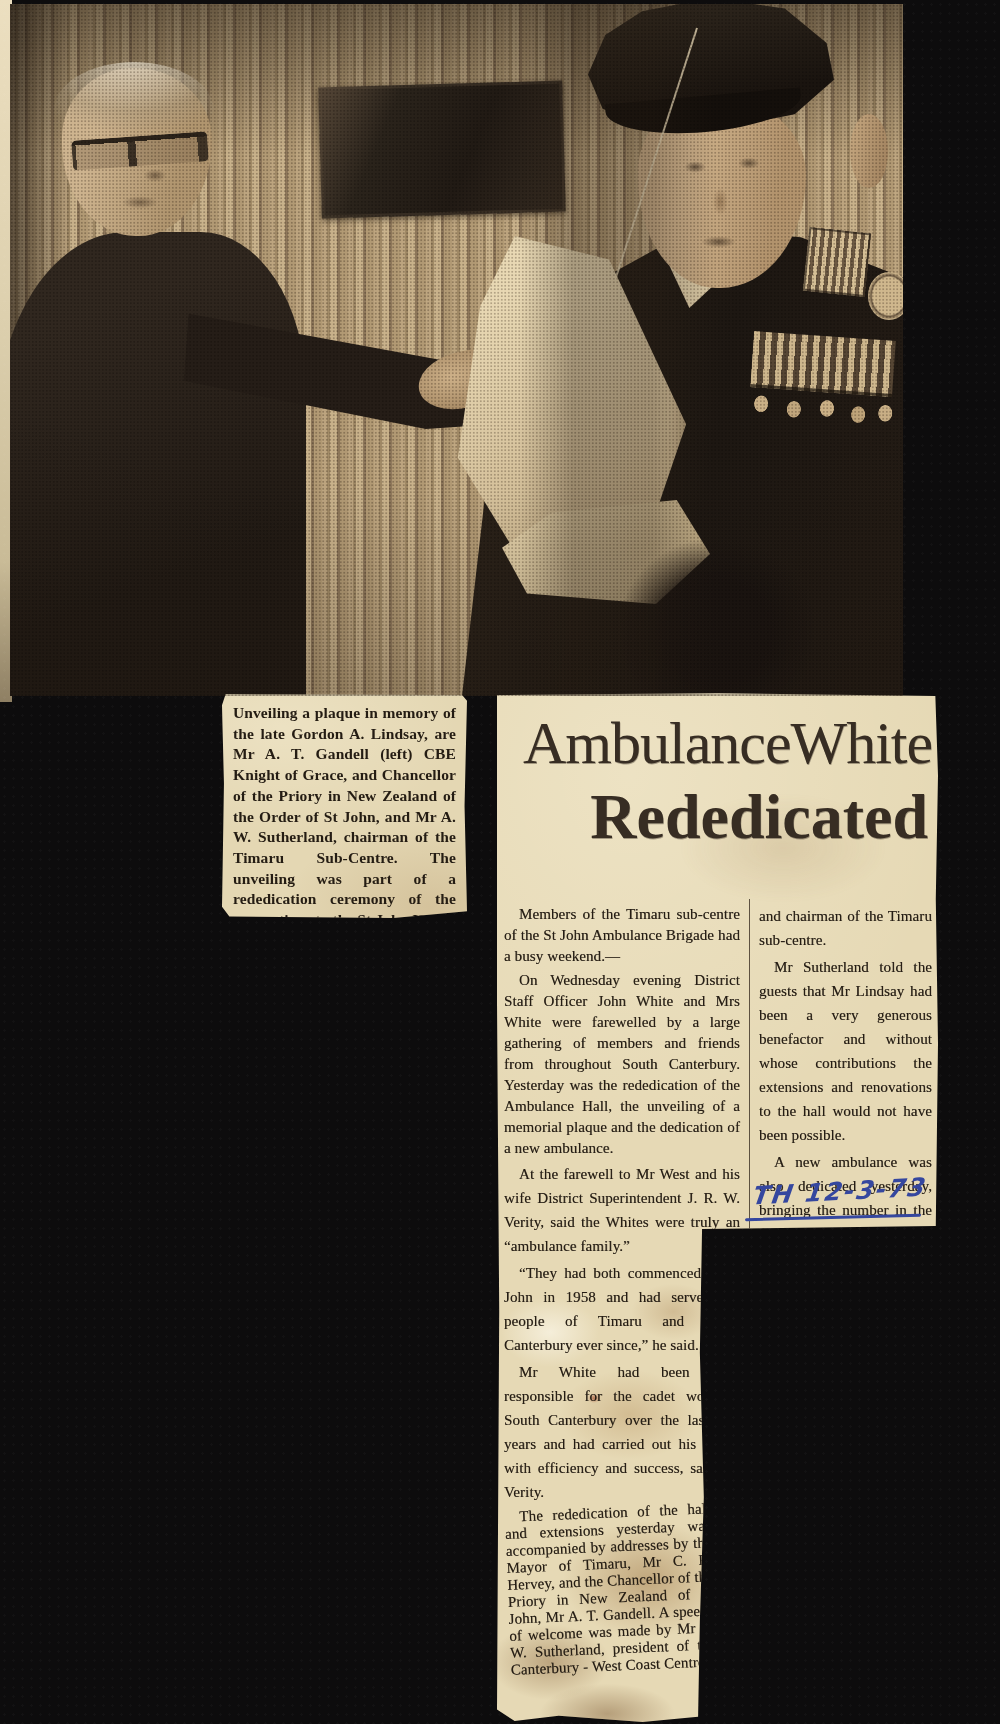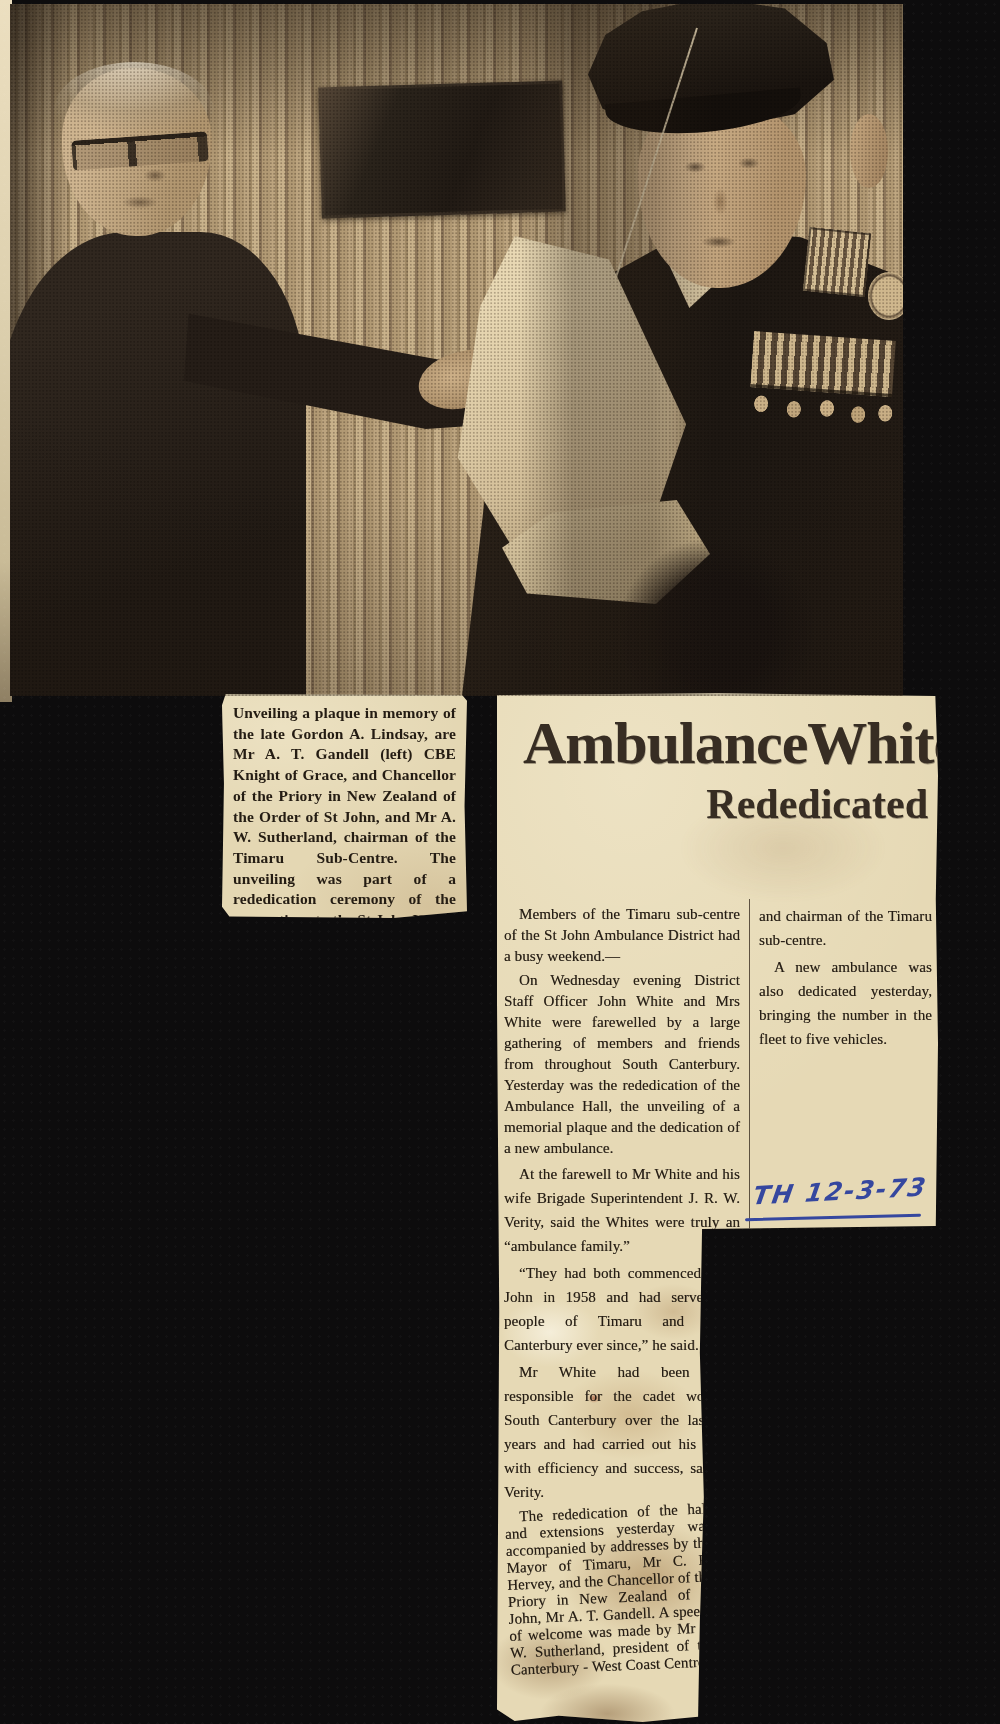--- a/index.html
+++ b/index.html
@@ -125,23 +125,23 @@
           radial-gradient(120px 84px at 34% 86%,rgba(142,98,48,.42),transparent 70%),
           radial-gradient(86px 54px at 12% 94%,rgba(120,80,40,.38),transparent 70%),
           radial-gradient(60px 40px at 40% 60%,rgba(150,105,55,.26),transparent 70%),
           radial-gradient(8px 6px at 22% 68.4%,rgba(150,40,20,.55),transparent 80%),
           radial-gradient(90px 40px at 25% 99%,rgba(110,72,35,.4),transparent 75%);}
   .ghost-bleed{position:absolute;right:40px;top:95px;width:230px;height:120px;z-index:1;
         background:radial-gradient(60% 60% at 50% 50%,rgba(138,98,52,.14),transparent 75%);
         filter:blur(2px);}
   .headline-area{position:absolute;top:16px;left:0;right:0;height:192px;z-index:4;color:#372d23;}
   .headline-line1{display:flex;justify-content:space-between;align-items:baseline;
-        padding:0 10px 0 26px;font-size:60px;font-weight:700;letter-spacing:-1px;
+        padding:0 10px 0 26px;font-size:60px;font-weight:400;letter-spacing:-1px;
         text-shadow:.5px .5px 0 rgba(55,45,35,.4);}
-  .headline-line2{text-align:right;padding-right:10px;margin-top:2px;font-size:42px;
+  .headline-line2{text-align:right;padding-right:10px;margin-top:2px;font-size:64px;
         font-weight:700;letter-spacing:0;text-shadow:.5px .5px 0 rgba(55,45,35,.4);}
   .columns{position:absolute;top:206px;left:0;right:0;bottom:0;display:flex;z-index:4;}
   .col-left{width:253px;box-sizing:border-box;padding:5px 9px 0 7px;
         border-right:1.5px solid rgba(58,46,34,.8);}
   .col-right{flex:1;box-sizing:border-box;padding:5px 6px 0 9px;}
   .columns p{margin:0 0 3px 0;font-size:15px;line-height:24px;color:#251d14;
         text-align:justify;text-indent:15px;letter-spacing:.1px;
         text-shadow:.3px 0 0 rgba(37,29,20,.55);}
   .col-left p.lede{line-height:21px;}
   .col-right p:first-child{text-indent:0;}
@@ -197,33 +197,34 @@
       <div class="headline-line1">
         <span>Ambulance</span>
         <span>White</span>
       </div>
       <div class="headline-line2">Rededicated</div>
     </div>
 
     <div class="columns">
       <div class="col-left">
         <div>
-            <p class="lede">Members of the Timaru sub-centre of the St John Ambulance District had a busy weekend.—</p>
+            <p class="lede">Members of the Timaru sub-centre of the St John Ambulance Brigade had a busy weekend.—</p>
             <p class="lede">On Wednesday evening District Staff Officer John White and Mrs White were farewelled by a large gathering of members and friends from throughout South Canterbury. Yesterday was the rededication of the Ambulance Hall, the unveiling of a memorial plaque and the dedication of a new ambulance.</p>
-            <p class="">At the farewell to Mr White and his wife Brigade Superintendent J. R. W. Verity, said the Whites were truly an “ambulance family.”</p>
+            <p class="">At the farewell to Mr West and his wife District Superintendent J. R. W. Verity, said the Whites were truly an “ambulance family.”</p>
             <p class="">“They had both commenced in St John in 1958 and had served the people of Timaru and South Canterbury ever since,” he said.</p>
             <p class="">Mr White had been fully responsible for the cadet work in South Canterbury over the last two years and had carried out his duties with efficiency and success, said Mr Verity.</p>
           </div>
         <div class="col-end">
           <p>The rededication of the hall and extensions yesterday was accompanied by addresses by the Mayor of Timaru, Mr C. R. Hervey, and the Chancellor of the Priory in New Zealand of St John, Mr A. T. Gandell. A speech of welcome was made by Mr A. W. Sutherland, president of the Canterbury - West Coast Centre</p>
         </div>
       </div>
       <div class="col-right">
         <div>
             <p>and chairman of the Timaru sub-centre.</p>
+            <p>Mr Sutherland told the guests that Mr Lindsay had been a very generous benefactor and without whose contributions the extensions and renovations to the hall would not have been possible.</p>
             <p>A new ambulance was also dedicated yesterday, bringing the number in the fleet to five vehicles.</p>
           </div>
       </div>
     </div>
 
     <div class="handwriting">TH 12-3-73</div>
     <div class="handwriting-underline"></div>
 
     <div class="article-stains"></div>
   </div>

